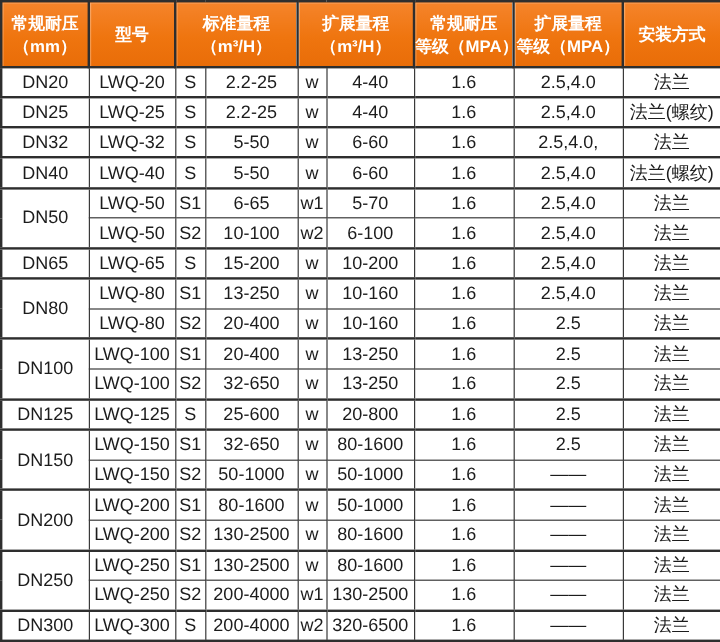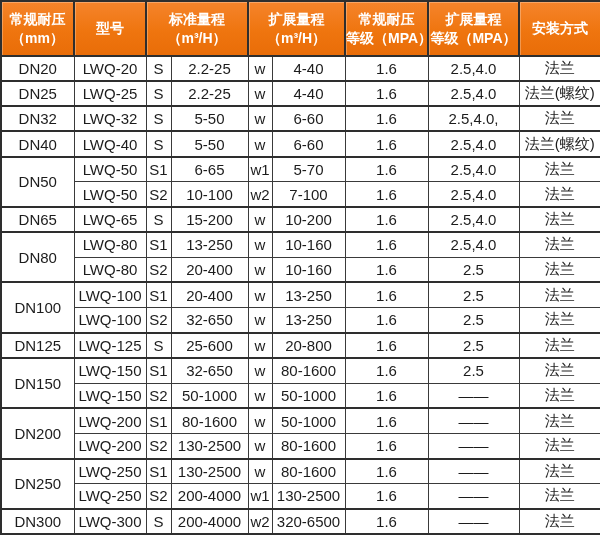--- a/index.html
+++ b/index.html
@@ -145,21 +145,21 @@
         <td>5-70</td>
         <td>1.6</td>
         <td>2.5,4.0</td>
         <td>法兰</td>
       </tr>
       <tr>
         <td>LWQ-50</td>
         <td>S2</td>
         <td>10-100</td>
         <td>w2</td>
-        <td>7-100</td>
+        <td>6-100</td>
         <td>1.6</td>
         <td>2.5,4.0</td>
         <td>法兰</td>
       </tr>
       <tr class="g">
         <td class="dn-cell">DN65</td>
         <td>LWQ-65</td>
         <td>S</td>
         <td>15-200</td>
         <td>w</td>

